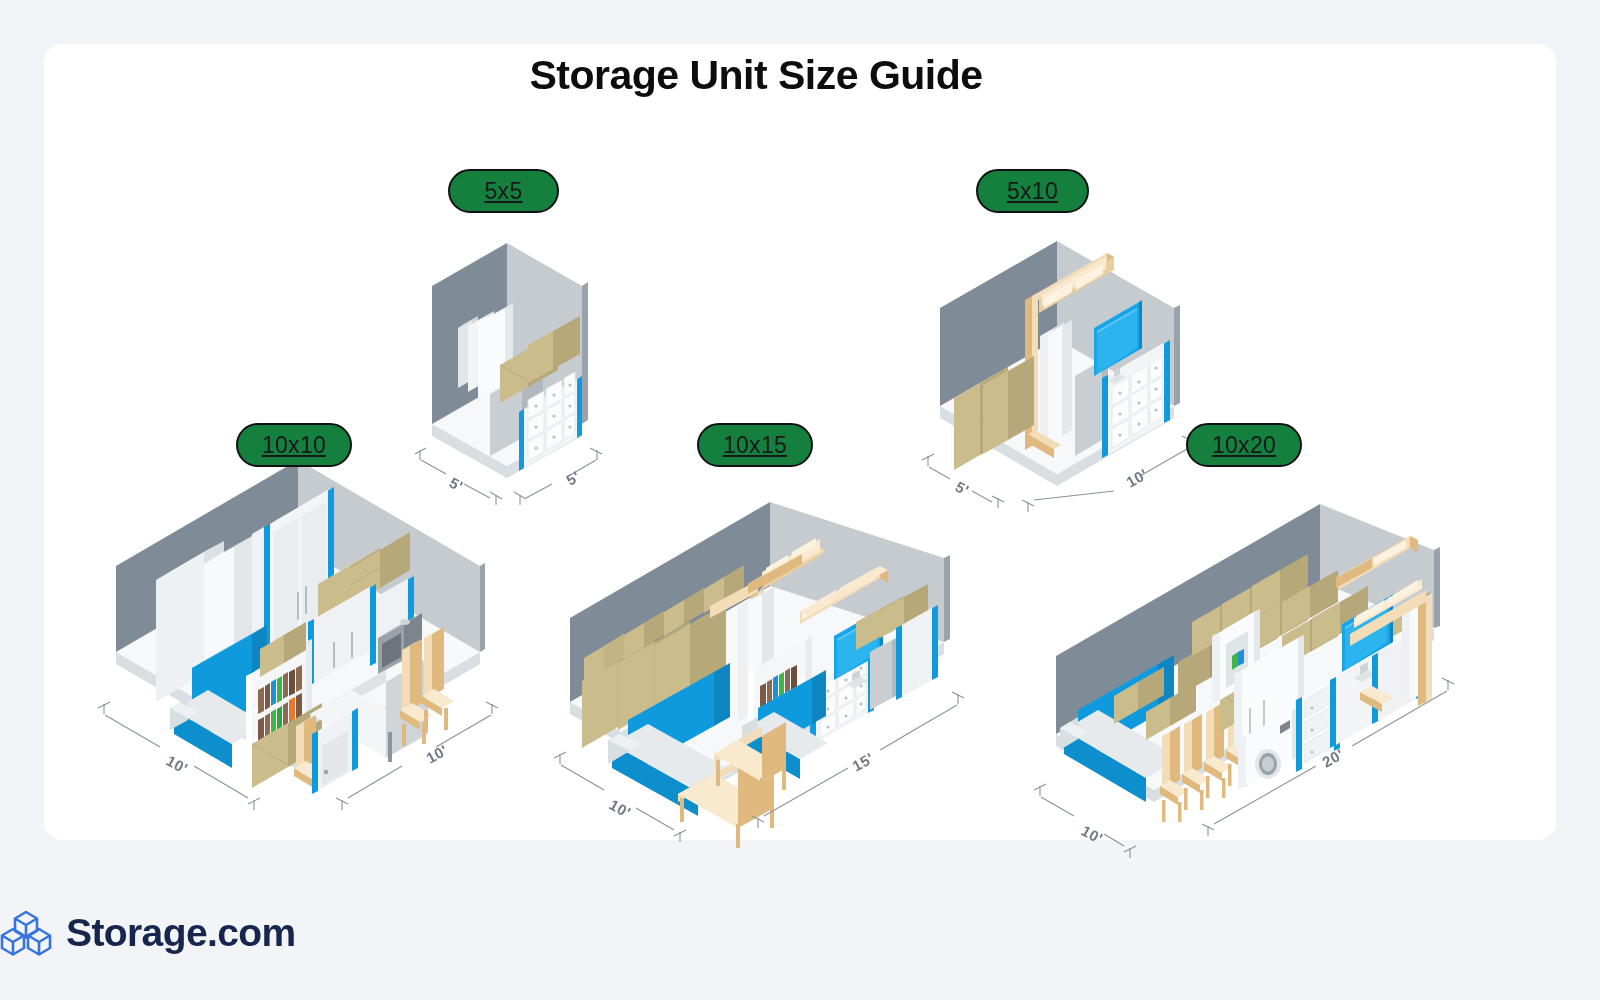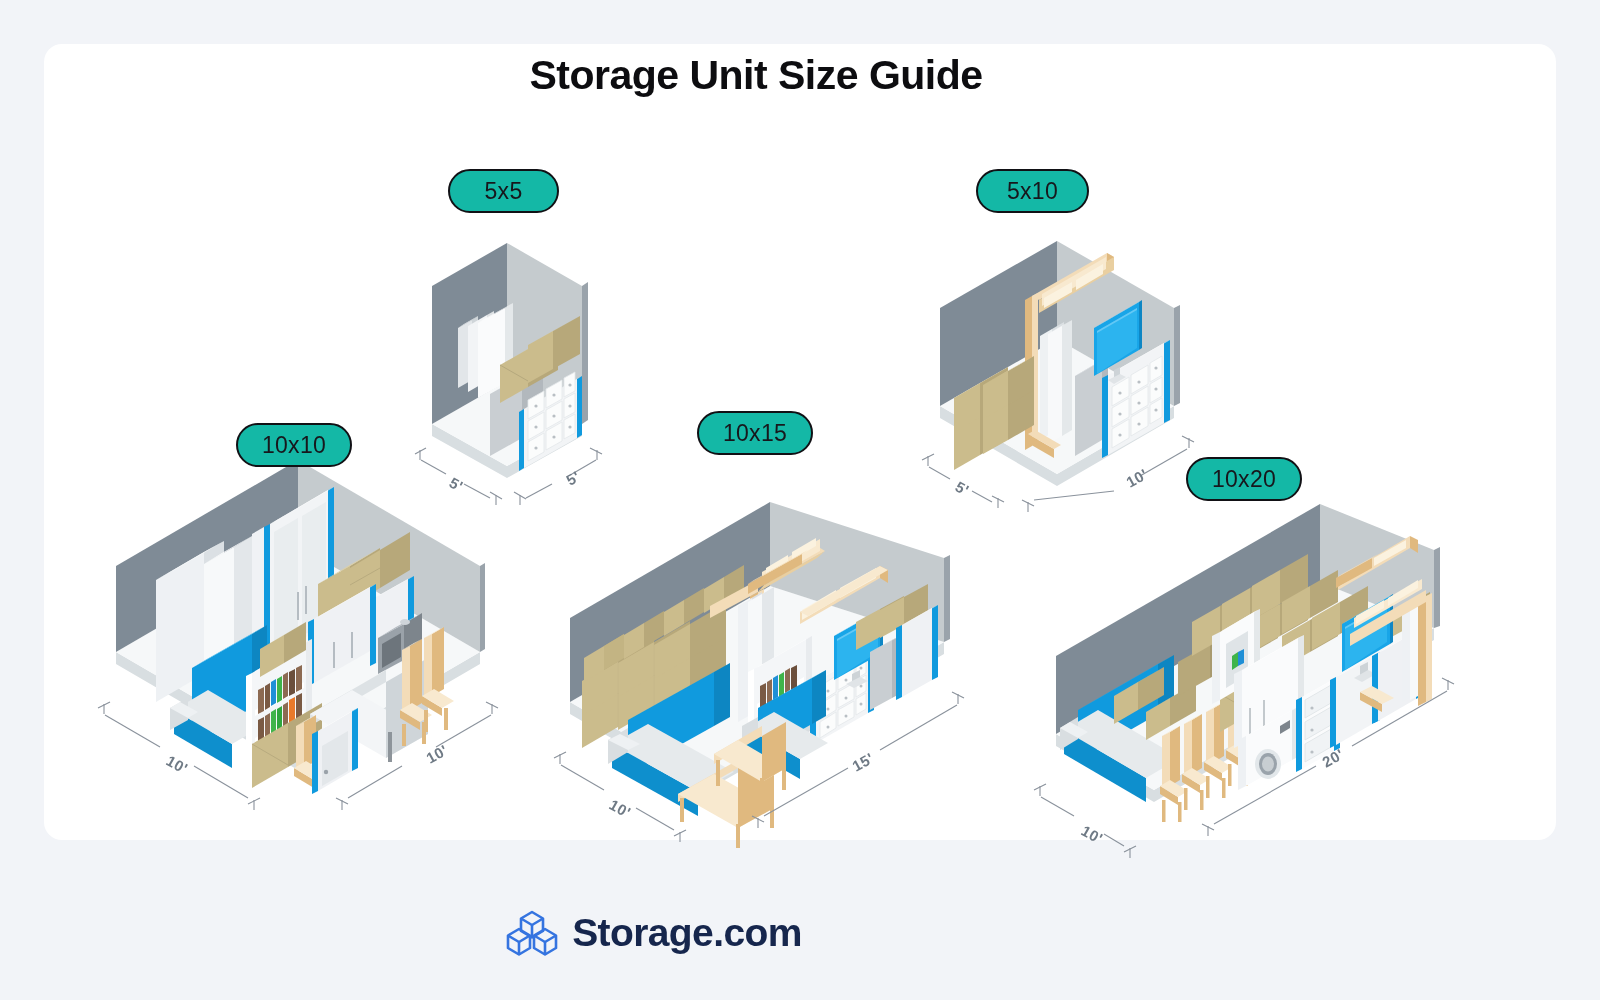--- a/index.html
+++ b/index.html
@@ -26,31 +26,32 @@
     text-align: center;
     font-size: 41px;
     font-weight: bold;
     letter-spacing: -0.5px;
     color: #0d0d10;
   }
 
   
   .pill {
     position: absolute;
-    background: #14b8a6;
+    background: #15803d;
     border: 2px solid #111115;
     border-radius: 999px;
     height: 44px;
     display: flex;
     align-items: center;
     justify-content: center;
     font-size: 23px;
     color: #17171c;
     letter-spacing: 0.3px;
     z-index: 40;
+    text-decoration: underline;
   }
 
   
   .unit { position: absolute; }
   .unit svg { display: block; overflow: visible; }
 
   
   .dim-txt {
     font-family: "Liberation Sans", sans-serif;
     font-size: 15px;
@@ -60,21 +61,21 @@
   }
 
   
   .footer {
     position: absolute;
     left: 0; top: 866px;
     width: 1308px;
     height: 134px;
     display: flex;
     align-items: center;
-    justify-content: center;
+    justify-content: flex-start;
     gap: 14px;
   }
   .logo-word {
     font-size: 39px;
     font-weight: bold;
     color: #16264d;
     letter-spacing: -0.6px;
   }
 </style>
 </head>
@@ -88,24 +89,24 @@
 
   <div class="pill" style="left:448px; top:169px; width:111px;">
     <span>5x5</span>
   </div>
   <div class="pill" style="left:976px; top:169px; width:113px;text-align:center;">
     <span>5x10</span>
   </div>
   <div class="pill" style="left:236px; top:423px; width:116px;text-align:right;">
     <span>10x10</span>
   </div>
-  <div class="pill" style="left:697px; top:411px; width:116px;">
+  <div class="pill" style="left:697px; top:423px; width:116px;">
     <span>10x15</span>
   </div>
-  <div class="pill" style="left:1186px; top:423px; width:116px;margin-top:34px;">
+  <div class="pill" style="left:1186px; top:423px; width:116px;">
     <span>10x20</span>
   </div>
 
   <div class="unit" style="left:412px; top:228px;">
     <svg width="230" height="300" viewBox="0 0 230 300">
 
       <polygon points="95,250 20,208 20,196 95,238 170,196 170,208" fill="#d8dee1"></polygon>
       <polygon points="95,238 20,196 95,153 170,196" fill="#f6f8f9"></polygon>
 
       <polygon points="20,196 20,58 95,15 95,153" fill="#7f8b96"></polygon>

